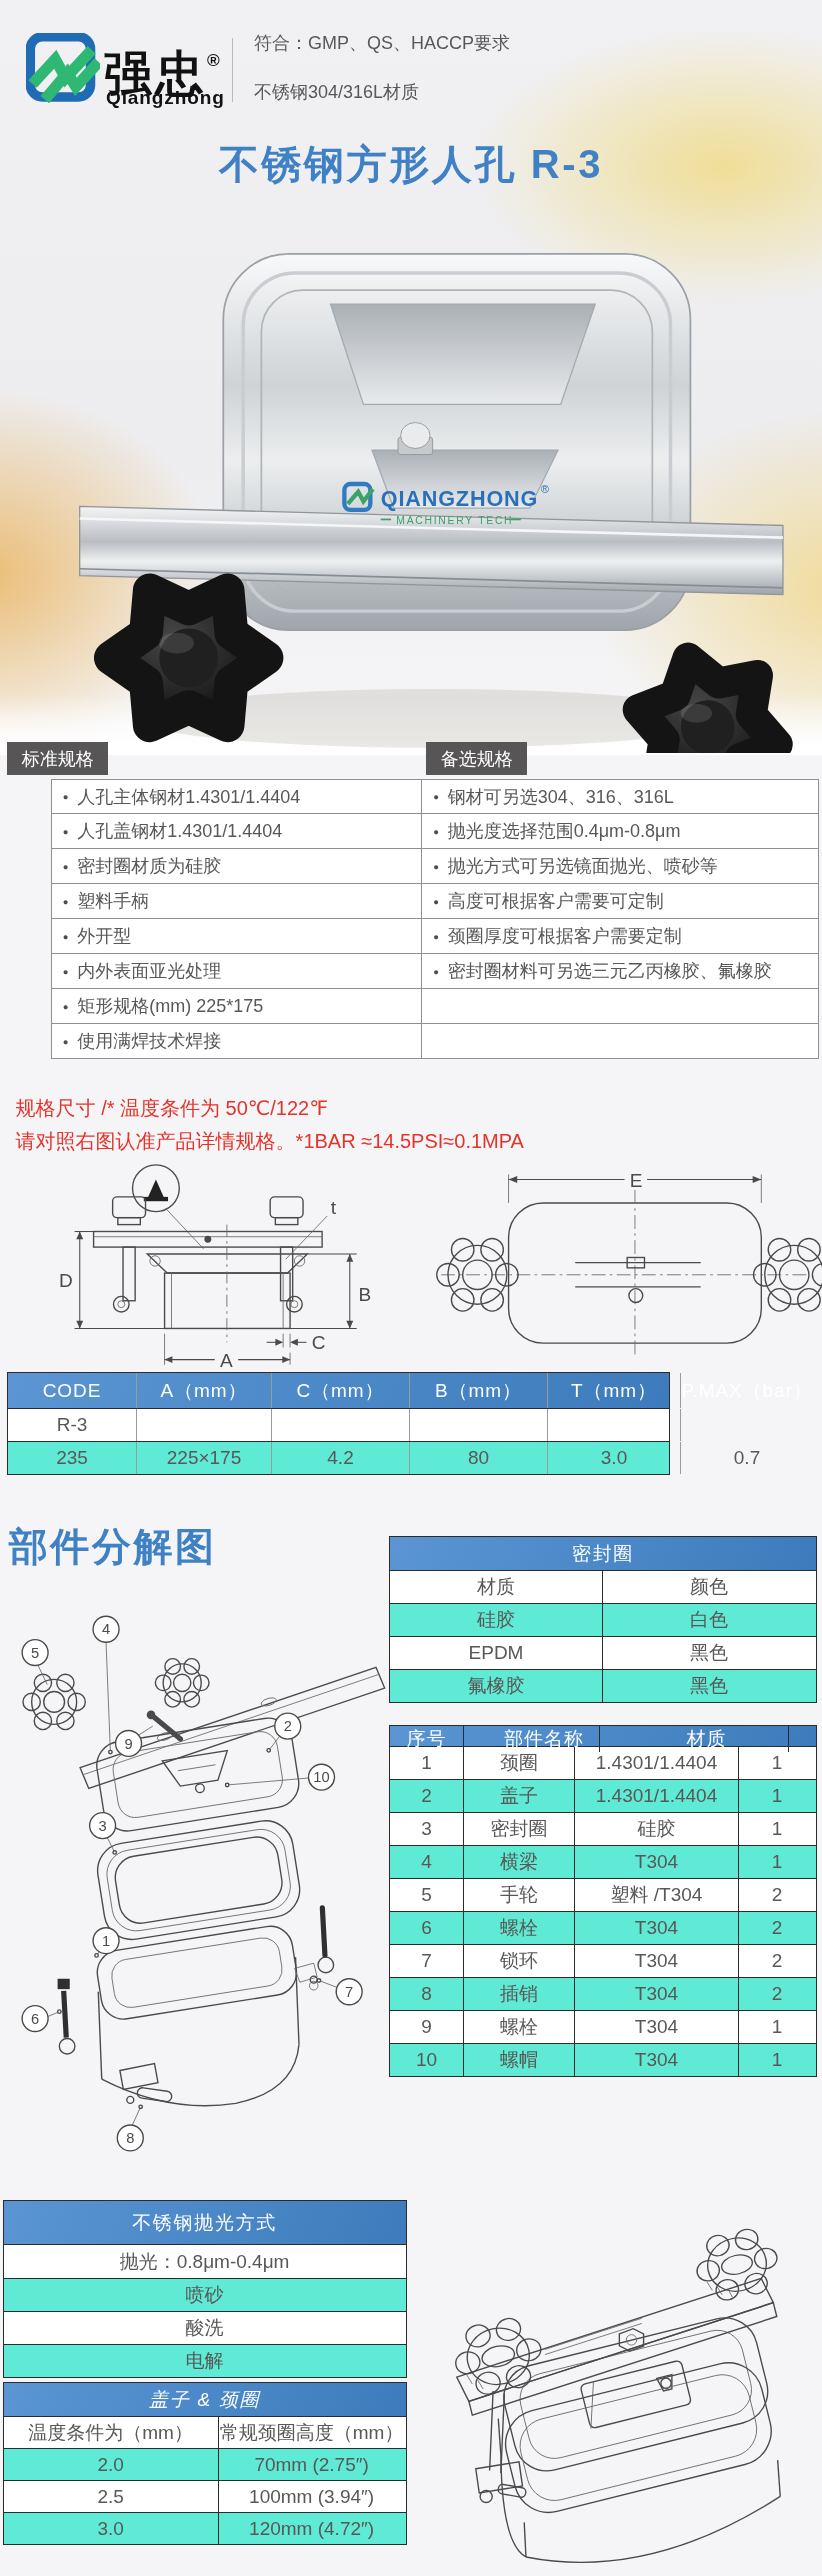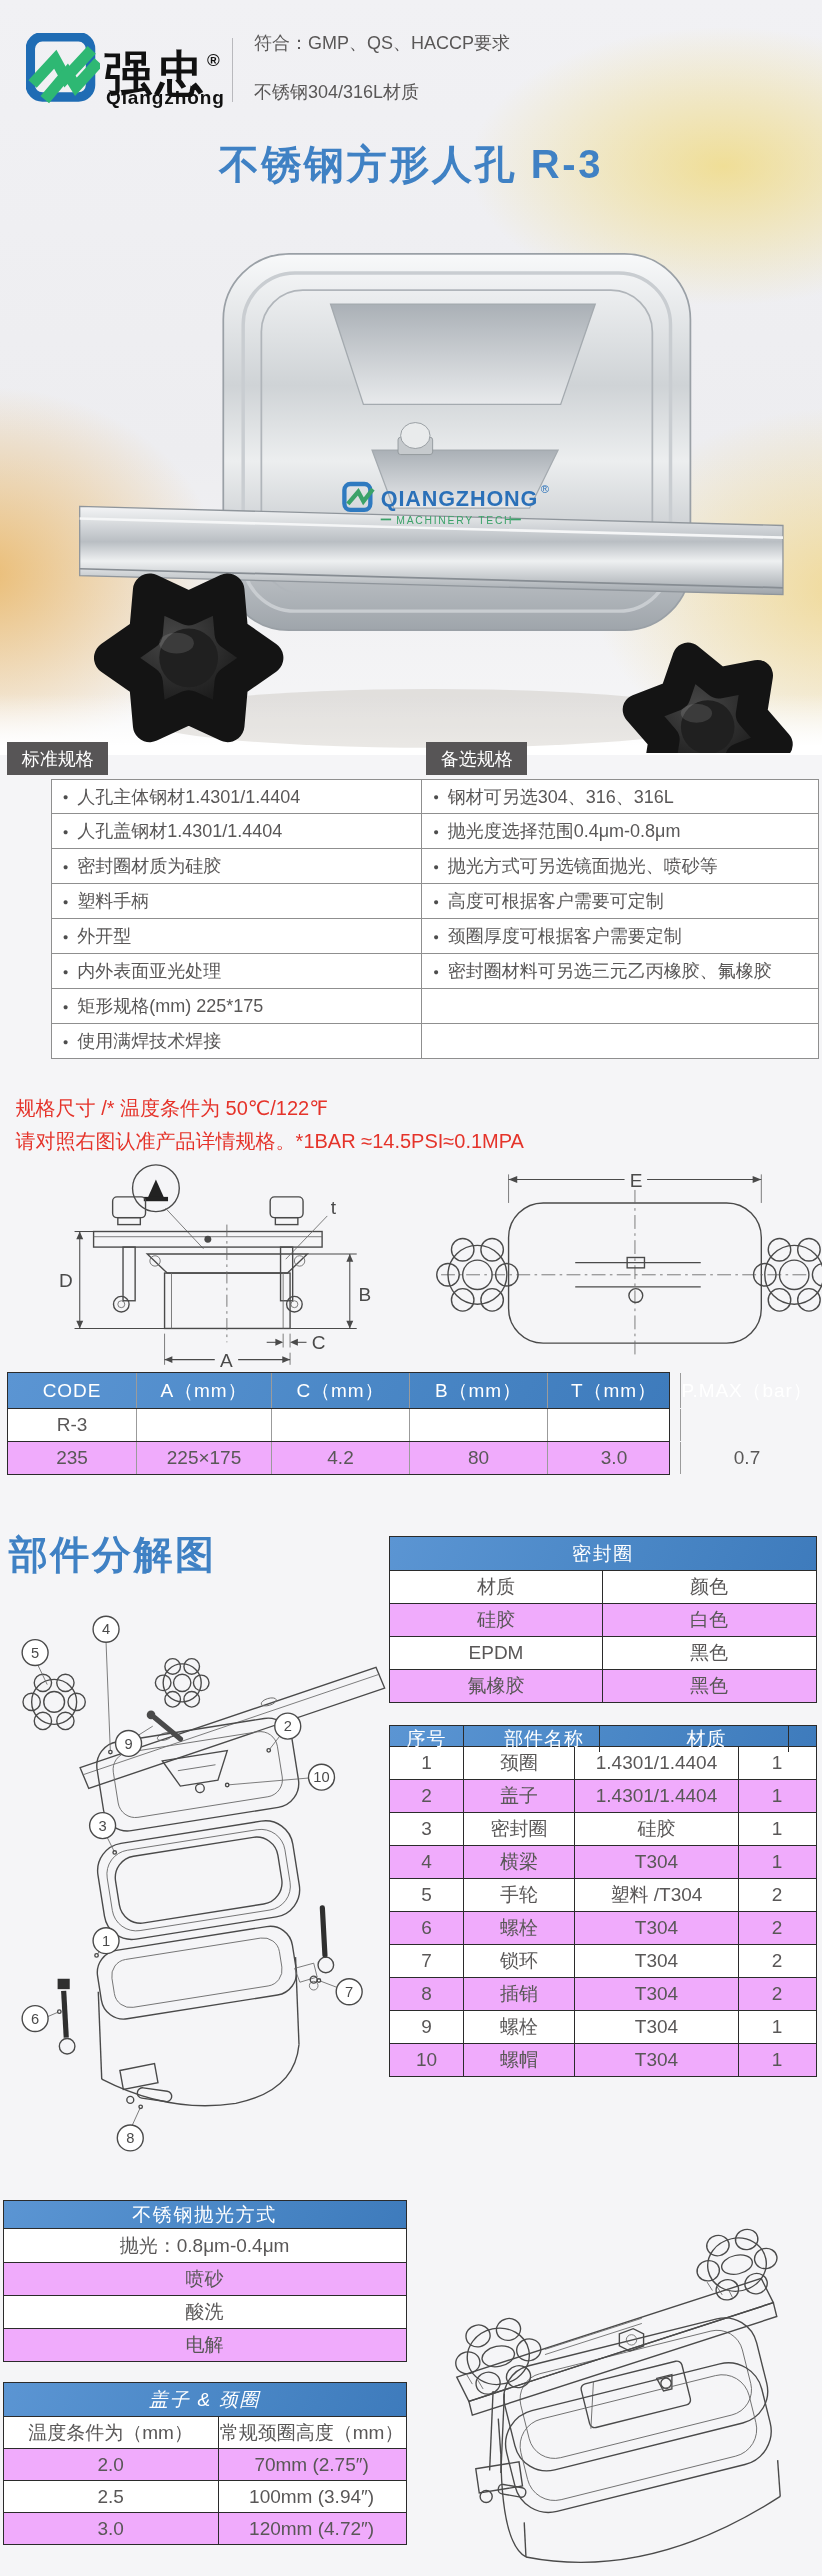--- a/index.html
+++ b/index.html
@@ -60,25 +60,25 @@
     color:#fff;}
   .thead .c{display:flex;align-items:center;justify-content:center;font-size:19px;letter-spacing:0.9px;}
   .trow{display:grid;}
   .trow .c{display:flex;align-items:center;justify-content:center;font-size:19px;color:#595757;}
   .c{box-sizing:border-box;border-right:0.9px solid #9b9b9b;}
   .c:last-child{border-right:none;}
   .dark .c{border-right:0.9px solid #2b2b2b;}
   .dark .c:last-child{border-right:none;}
   .trow{border-top:1.7px solid #2b2b2b;}
   .thead{border-bottom:0;}
-  .alt{background:#f0abfc;}
+  .alt{background:#5eead4;}
   .tt{display:flex;align-items:center;justify-content:center;color:#fff;font-size:19px;letter-spacing:1.7px;
     background:linear-gradient(115deg,#5b95d3 0%,#4a87c6 55%,#3e7bbc 100%);}
 
-  .section-title{position:absolute;left:8.7px;top:1520px;font-size:39px;font-weight:bold;color:#3f81c4;letter-spacing:2.6px;margin-top:8px;}
+  .section-title{position:absolute;left:8.7px;top:1520px;font-size:39px;font-weight:bold;color:#3f81c4;letter-spacing:2.6px;}
 </style>
 </head>
 <body>
 
 <div id="page">
   <div id="topbg">
       <div class="fade"></div>
     </div>
 
   <div>
@@ -549,21 +549,21 @@
       </g>
     <g class="balloon">
         <line x1="142" y1="602" x2="152" y2="580" class="lnthin"></line>
         <circle cx="152" cy="580" r="2" fill="#4a4a4a"></circle>
         <circle cx="140" cy="616" r="15"></circle>
         <text x="140" y="622">8</text>
       </g>
   </svg>
 
   <div class="tbl dark" style="left:2.6px;top:2200px;width:404px;">
-    <div class="tt" style="height:27px;">不锈钢抛光方式</div>
+    <div class="tt" style="height:43px;">不锈钢抛光方式</div>
     <div class="trow" style="grid-template-columns:1fr;height:33px;">
         <div class="c">抛光：0.8μm-0.4μm</div>
       </div>
     <div class="trow alt" style="grid-template-columns:1fr;height:32px;">
         <div class="c">喷砂</div>
       </div>
     <div class="trow" style="grid-template-columns:1fr;height:32px;">
         <div class="c">酸洗</div>
       </div>
     <div class="trow alt" style="grid-template-columns:1fr;height:32px;">

